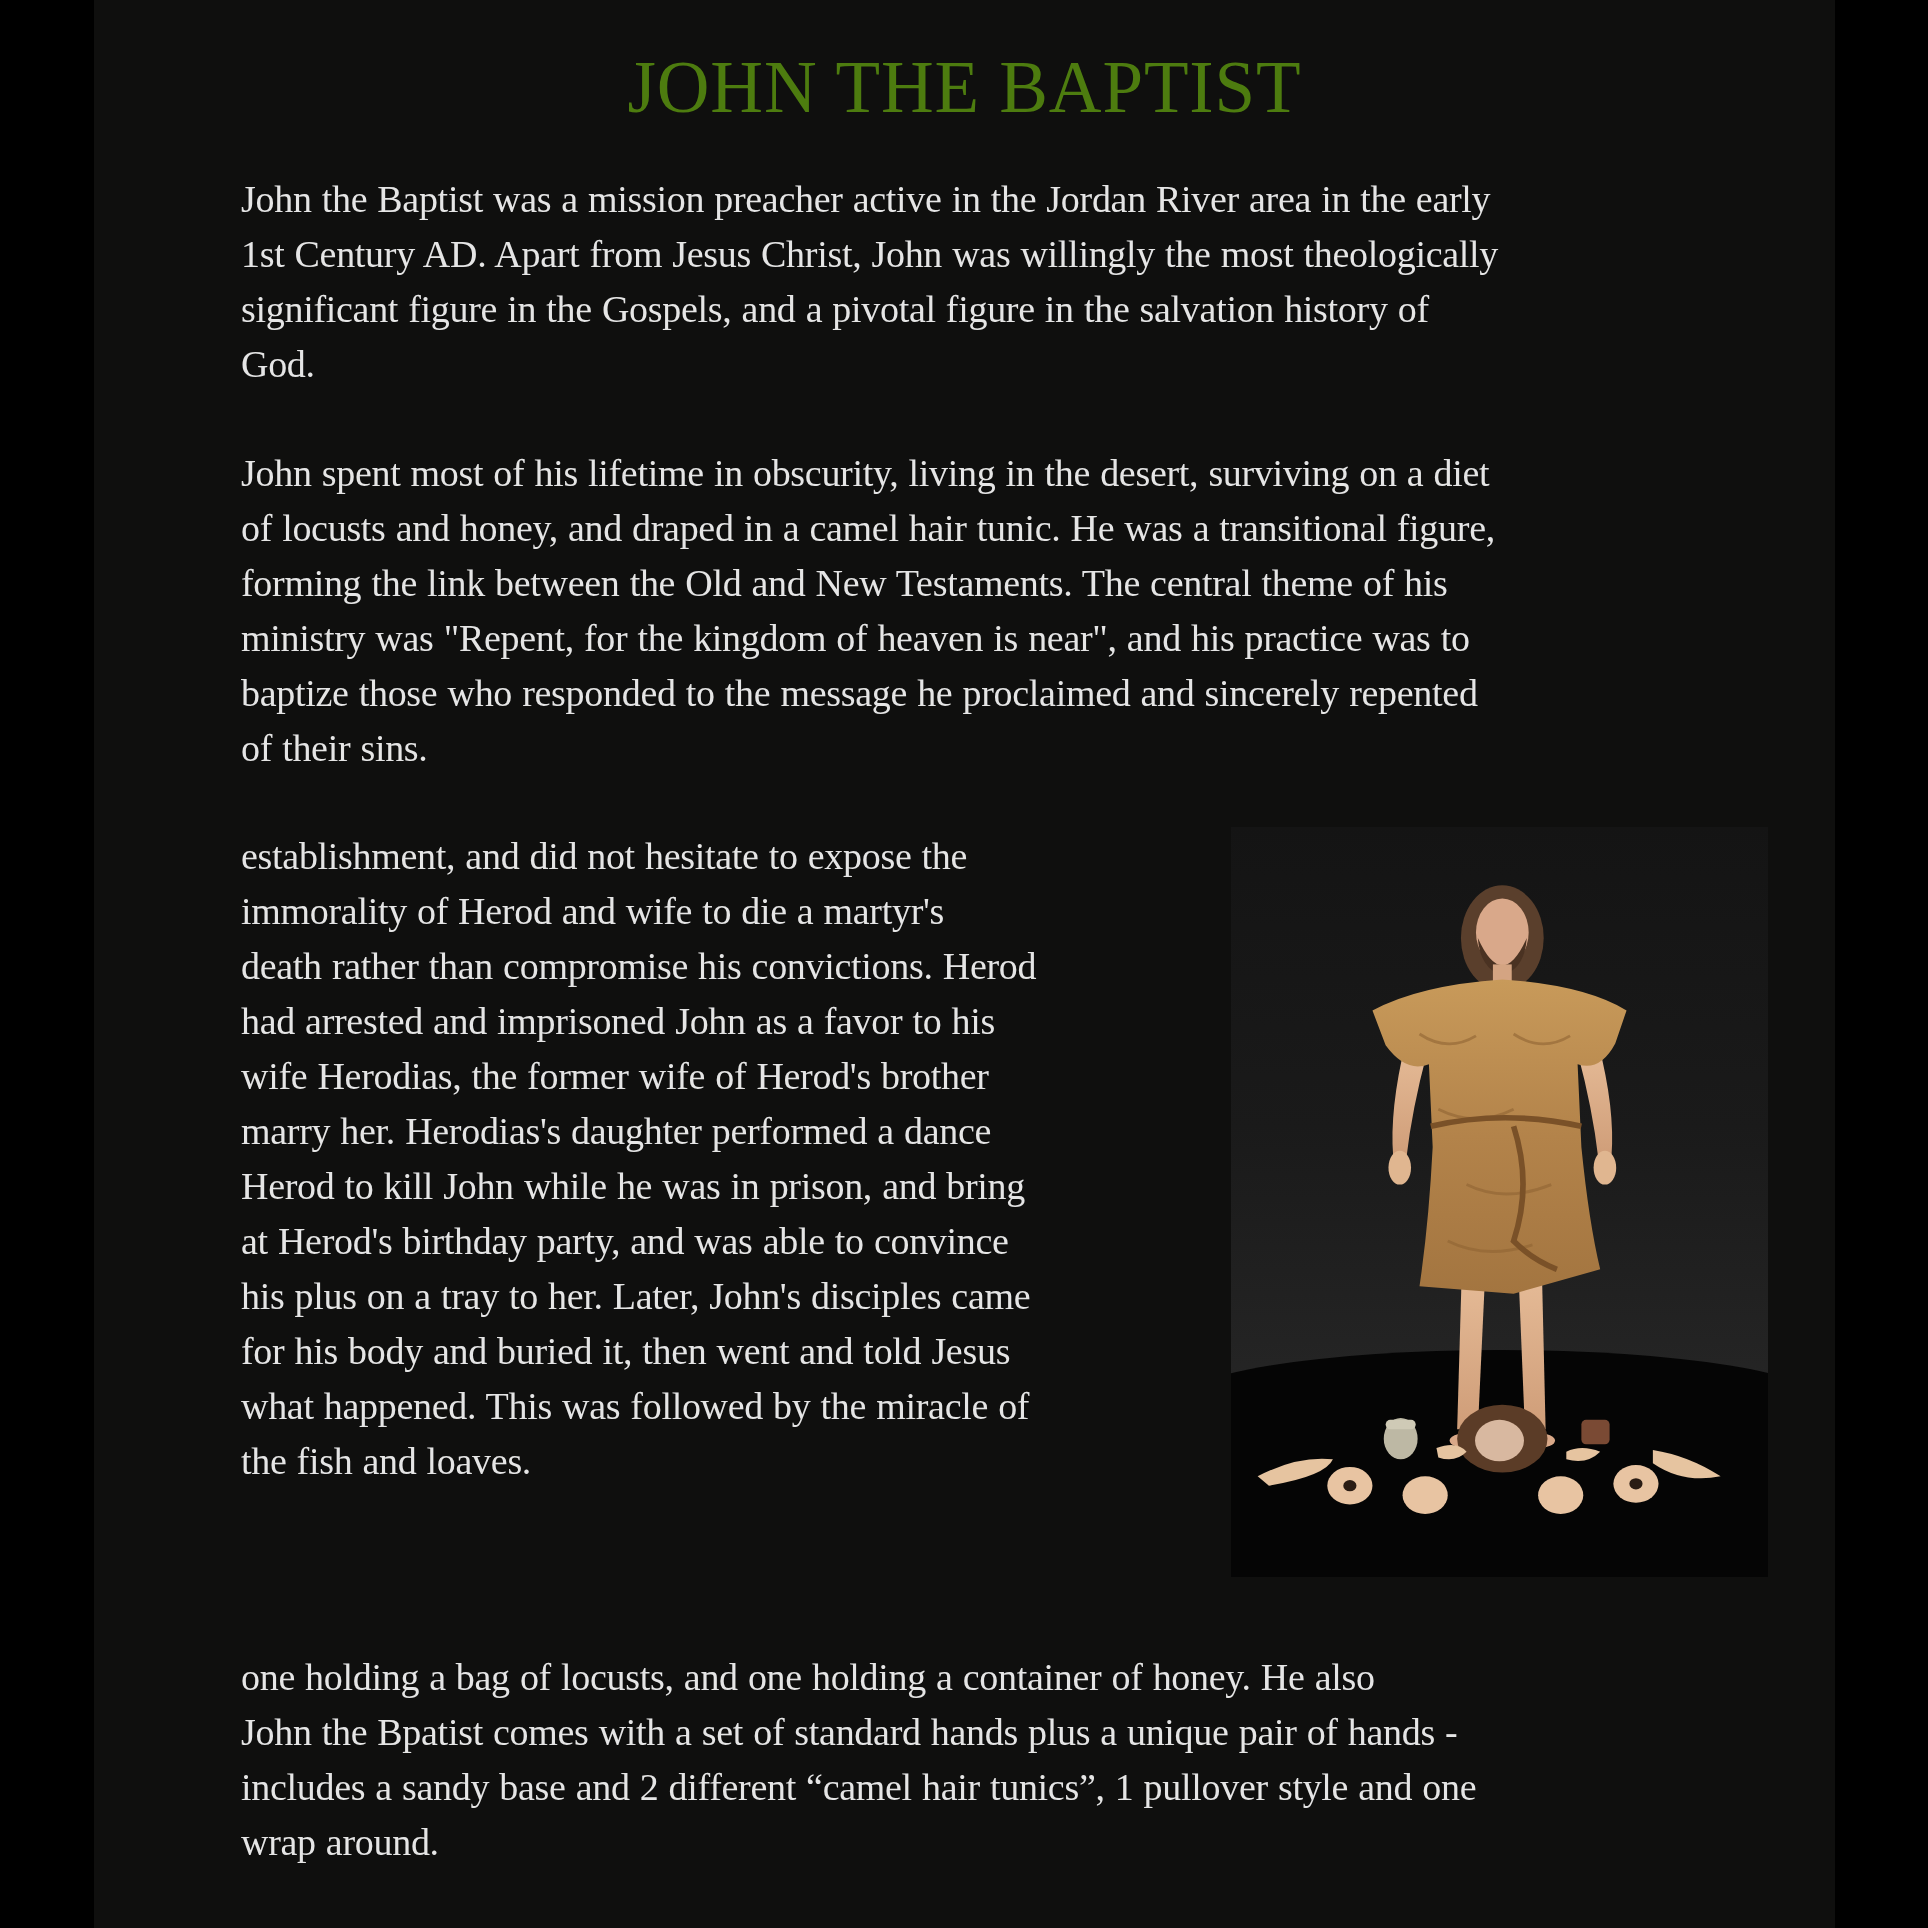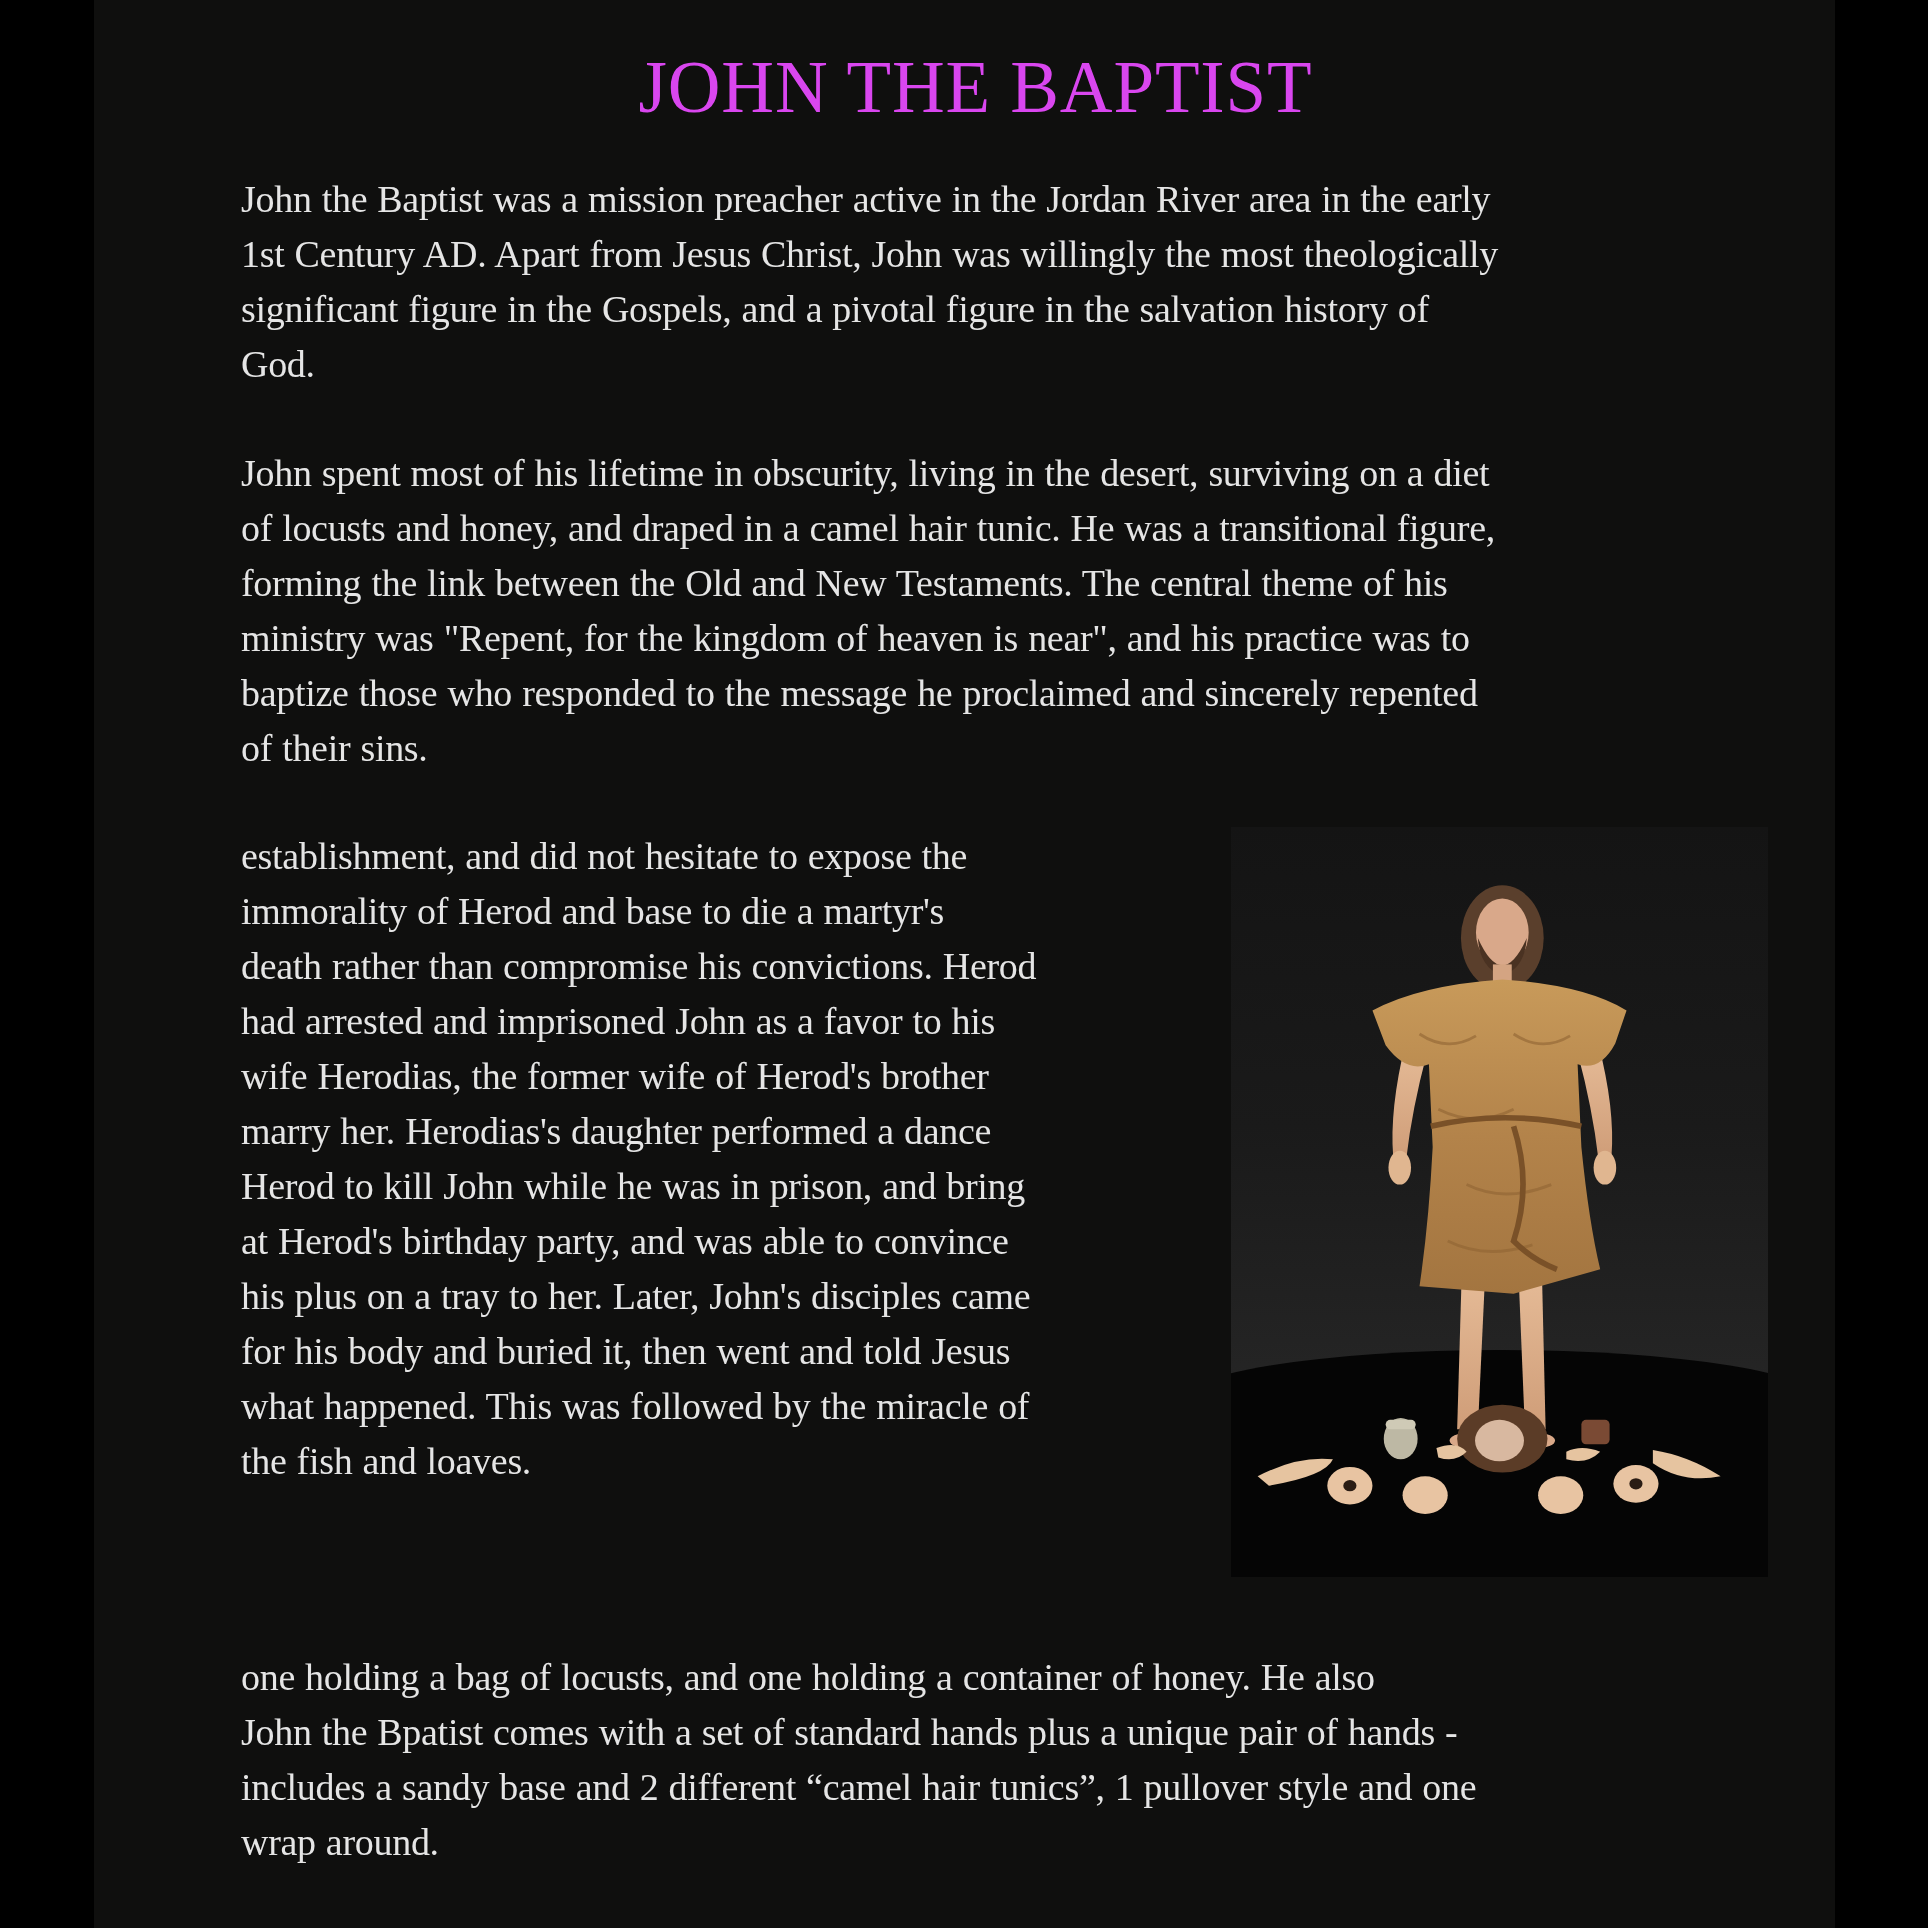--- a/index.html
+++ b/index.html
@@ -17,25 +17,25 @@
     .panel {
       position: absolute;
       left: 94px;
       top: 0;
       width: 1741px;
       height: 1928px;
       background: #0f0f0e;
     }
     .title {
       position: absolute;
-      left: 11px;
+      left: 0;
       top: 45px;
       width: 1741px;
       text-align: center;
-      color: #d946ef;
+      color: #4d7c0f;
       font-size: 73px;
       line-height: 85px;
       letter-spacing: 0.9px;
       margin: 0;
       font-weight: normal;
     }
     .para {
       position: absolute;
       left: 147px;
       color: #e5e5e5;
@@ -88,21 +88,21 @@
     <span class="line">John spent most of his lifetime in obscurity, living in the desert, surviving on a diet</span>
     <span class="line">of locusts and honey, and draped in a camel hair tunic. He was a transitional figure,</span>
     <span class="line">forming the link between the Old and New Testaments. The central theme of his</span>
     <span class="line">ministry was "Repent, for the kingdom of heaven is near", and his practice was to</span>
     <span class="line">baptize those who responded to the message he proclaimed and sincerely repented</span>
     <span class="line">of their sins.</span>
   </p>
 
   <p class="para" id="p3">
     <span class="line">establishment, and did not hesitate to expose the</span>
-    <span class="line">immorality of Herod and base to die a martyr's</span>
+    <span class="line">immorality of Herod and wife to die a martyr's</span>
     <span class="line">death rather than compromise his convictions. Herod</span>
     <span class="line">had arrested and imprisoned John as a favor to his</span>
     <span class="line">wife Herodias, the former wife of Herod's brother</span>
     <span class="line">marry her. Herodias's daughter performed a dance</span>
     <span class="line">Herod to kill John while he was in prison, and bring</span>
     <span class="line">at Herod's birthday party, and was able to convince</span>
     <span class="line">his plus on a tray to her. Later, John's disciples came</span>
     <span class="line">for his body and buried it, then went and told Jesus</span>
     <span class="line">what happened. This was followed by the miracle of</span>
     <span class="line">the fish and loaves.</span>

